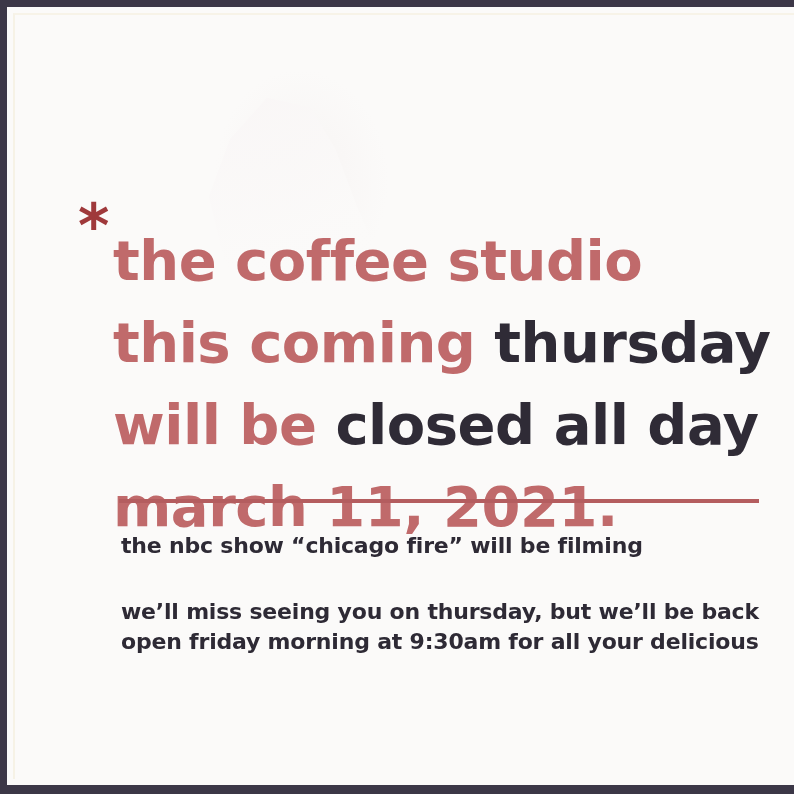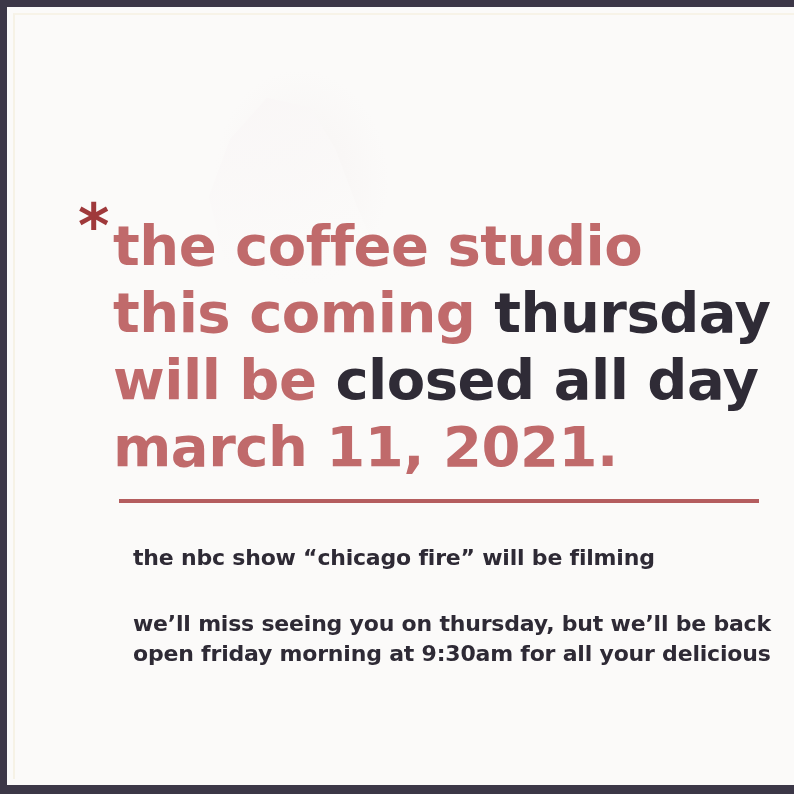--- a/index.html
+++ b/index.html
@@ -76,20 +76,21 @@
     width: 660px;
   }
   .hl-line {
     font-family: "DejaVu Sans", sans-serif;
     font-weight: bold;
     font-size: 56px;
     line-height: 67px;
     letter-spacing: -0.5px;
     white-space: nowrap;
     color: #2f2b36;
+    margin-top: 15px;
   }
   .hl-rose { color: #c06a6b; }
   .hl-dark { color: #2f2b36; }
 
   #asterisk {
     position: absolute;
     left: 71px;
     top: 189px;
     font-family: "DejaVu Sans", sans-serif;
     font-weight: bold;
@@ -108,21 +109,21 @@
     background: #b45d5f;
   }
 
   
   #body-copy {
     position: absolute;
     left: 114px;
     top: 524px;
     width: 660px;
   }
-  .para { margin: 12px; }
+  .para { margin: 0; }
   .para + .para { margin-top: 36px; }
   .body-line {
     font-family: "DejaVu Sans", sans-serif;
     font-weight: bold;
     font-size: 22px;
     line-height: 30px;
     letter-spacing: -0.2px;
     white-space: nowrap;
     color: #2e2a35;
   }

